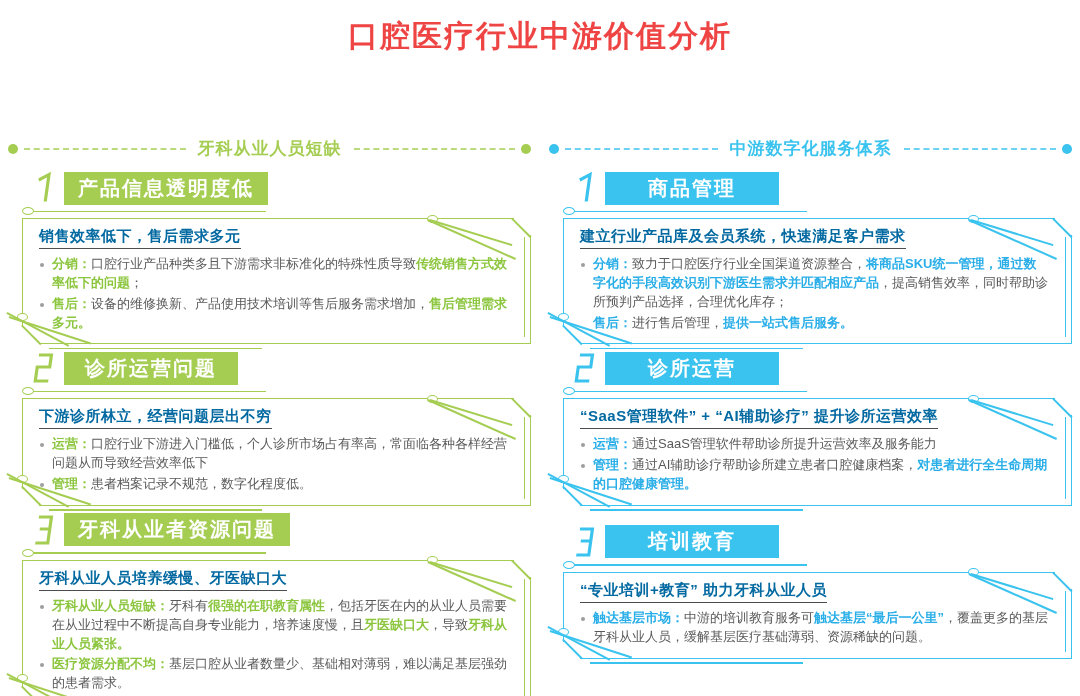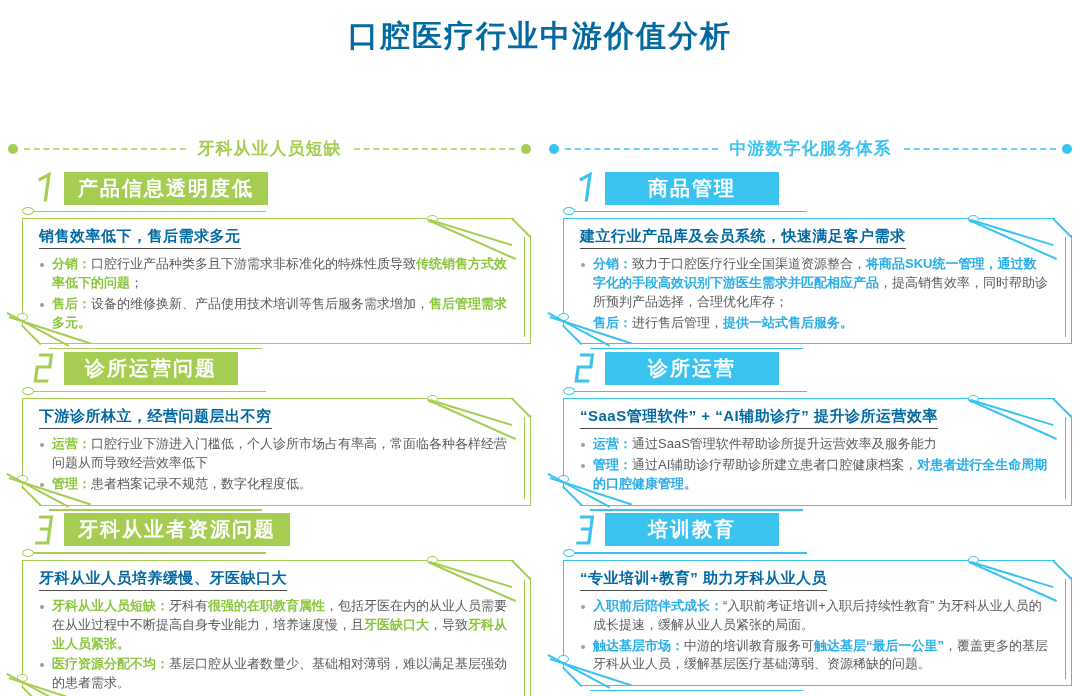--- a/index.html
+++ b/index.html
@@ -1,18 +1,18 @@
 <!DOCTYPE html>
 <html><head>
 <meta charset="utf-8">
 <style>
   html,body{margin:0;padding:0;width:1080px;height:696px;background:#fff;overflow:hidden;
     font-family:"Liberation Sans","DejaVu Sans",sans-serif;}
   .page{width:1080px;height:696px;box-sizing:border-box;padding:0 8px;position:relative;}
-  .title{text-align:center;font-size:30px;font-weight:bold;color:#0369a1;margin:16px 0 0 0;letter-spacing:2px;}
+  .title{text-align:center;font-size:30px;font-weight:bold;color:#ef4444;margin:16px 0 0 0;letter-spacing:2px;}
 
   .grid{display:grid;grid-template-columns:1fr 1fr;column-gap:18px;margin-top:80px;align-items:start;}
 
   
   .col-head{display:flex;align-items:center;gap:6px;margin-bottom:12px;}
   .enddot{width:10px;height:10px;border-radius:50%;background:var(--c);flex:none;}
   .dashline{flex:1;height:0;border-top:2px dashed var(--c);opacity:.75;}
   .col-label{font-size:17px;font-weight:bold;color:var(--c);letter-spacing:1px;white-space:nowrap;padding:0 6px;}
 
   
@@ -259,21 +259,21 @@
               <span class="bdot"></span>
               <span class="btext"><span class="hl">分销：</span><span class="seg">致力于口腔医疗行业全国渠道资源整合，</span><span class="hl">将商品SKU统一管理，通过数字化的手段高效识别下游医生需求并匹配相应产品</span><span class="seg">，提高销售效率，同时帮助诊所预判产品选择，合理优化库存；</span></span>
             </li>
             <li class="bullet">
               <span class="bdot hide"></span>
               <span class="btext"><span class="hl">售后：</span><span class="seg">进行售后管理，</span><span class="hl">提供一站式售后服务。</span></span>
             </li>
           </ul>
         </div>
       </section>
-      <section class="sec" style="--c: #3ac3ee; --ct: #29aee8; grid-area: 4 / 2;">
+      <section class="sec" style="--c: #3ac3ee; --ct: #29aee8; grid-area: 4 / 2; margin-top: 12px;">
         <div class="sec-head">
           <span class="num">
             <svg width="26" height="34" viewBox="0 0 22 34">
               <g transform="translate(4 0) skewX(-8)">
                 <path d="M3.5 4 L16 4 L16 30 L3.5 30 M16 16 L6 16" fill="none" stroke="currentColor" stroke-width="3.2"></path>
               </g>
             </svg>
           </span>
           <div class="tagbar">培训教育</div>
           <i class="deco head-line"></i>
@@ -289,24 +289,20 @@
           <i class="deco deco-circle-tr"></i>
           <i class="deco deco-line-tr-a"></i>
           <i class="deco deco-line-tr-b"></i>
           <i class="deco deco-circle-bl"></i>
           <i class="deco deco-line-bl-a"></i>
           <i class="deco deco-line-bl-b"></i>
           <div class="box-title"><span class="box-title-text">“专业培训+教育” 助力牙科从业人员</span></div>
           <ul class="bullets">
             <li class="bullet">
               <span class="bdot"></span>
-              <span class="btext"><span class="hl">入职前后陪伴式成长：</span><span class="seg">“入职前考证培训+入职后持续性教育” 为牙科从业人员的成长提速，缓解从业人员紧张的局面。</span></span>
-            </li>
-            <li class="bullet">
-              <span class="bdot"></span>
               <span class="btext"><span class="hl">触达基层市场：</span><span class="seg">中游的培训教育服务可</span><span class="hl">触达基层“最后一公里”</span><span class="seg">，覆盖更多的基层牙科从业人员，缓解基层医疗基础薄弱、资源稀缺的问题。</span></span>
             </li>
           </ul>
         </div>
       </section>
     </div>
 
 </div>
 
 </body></html>

